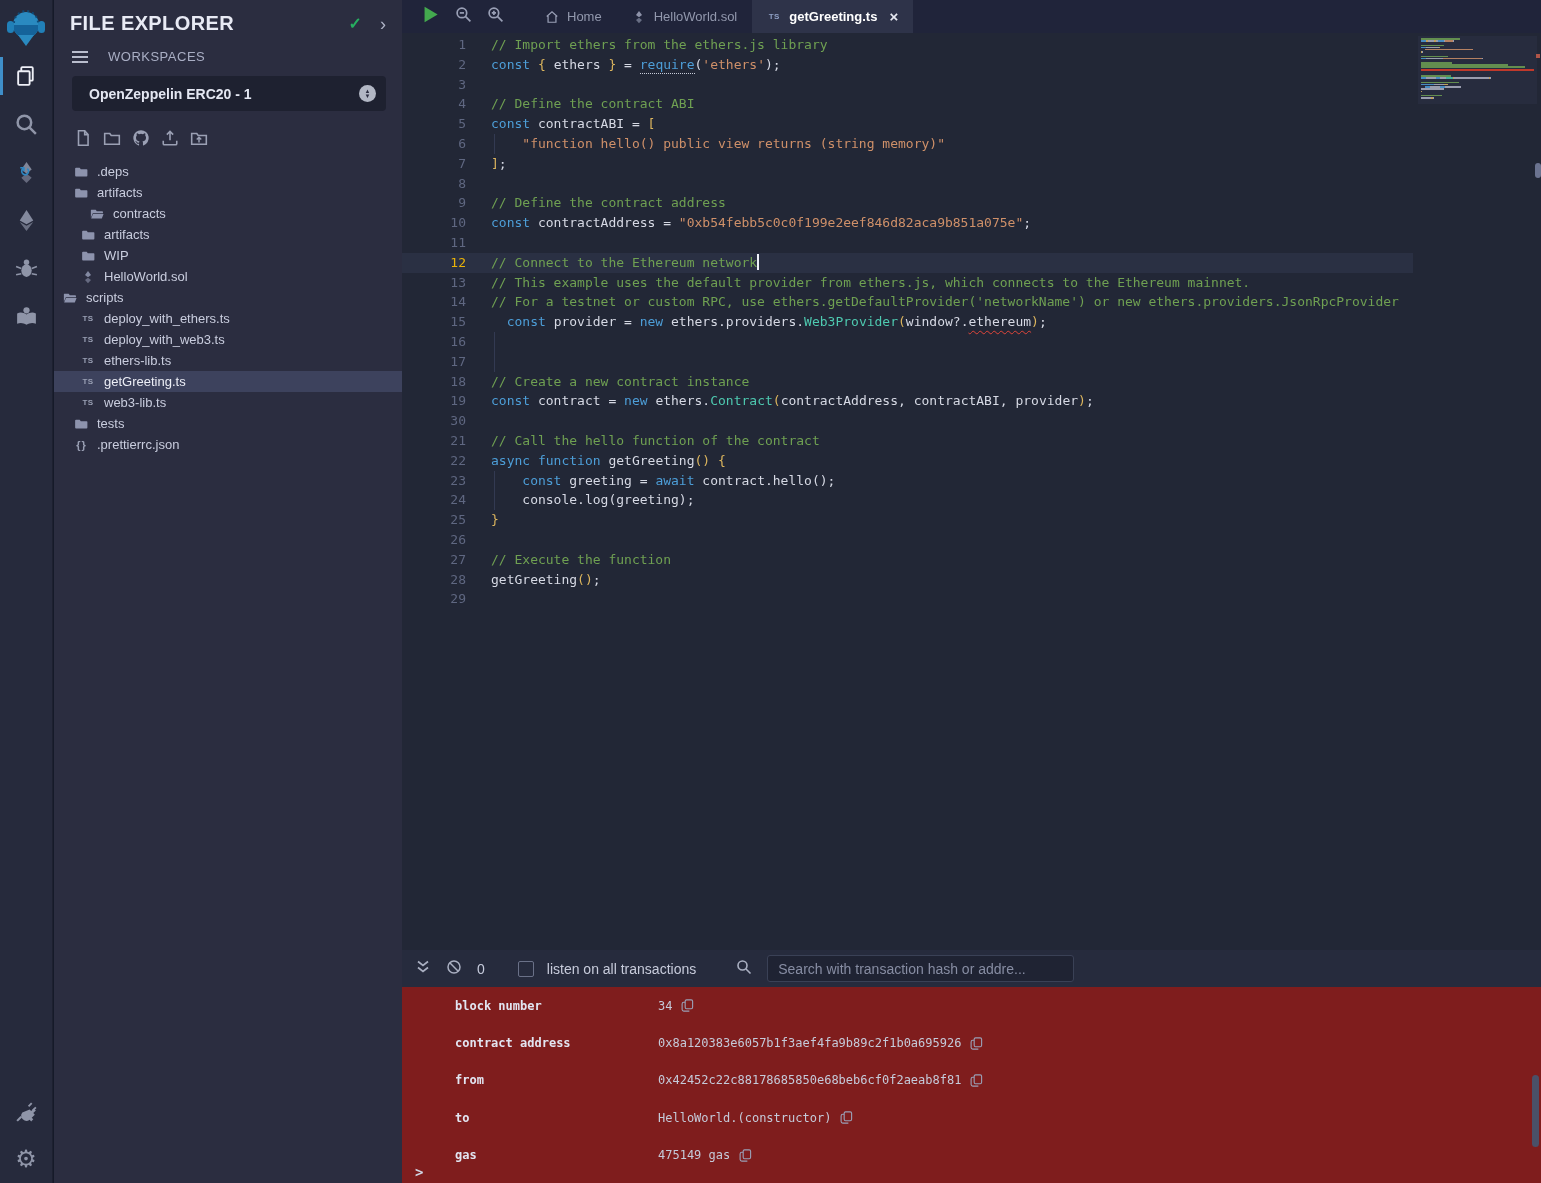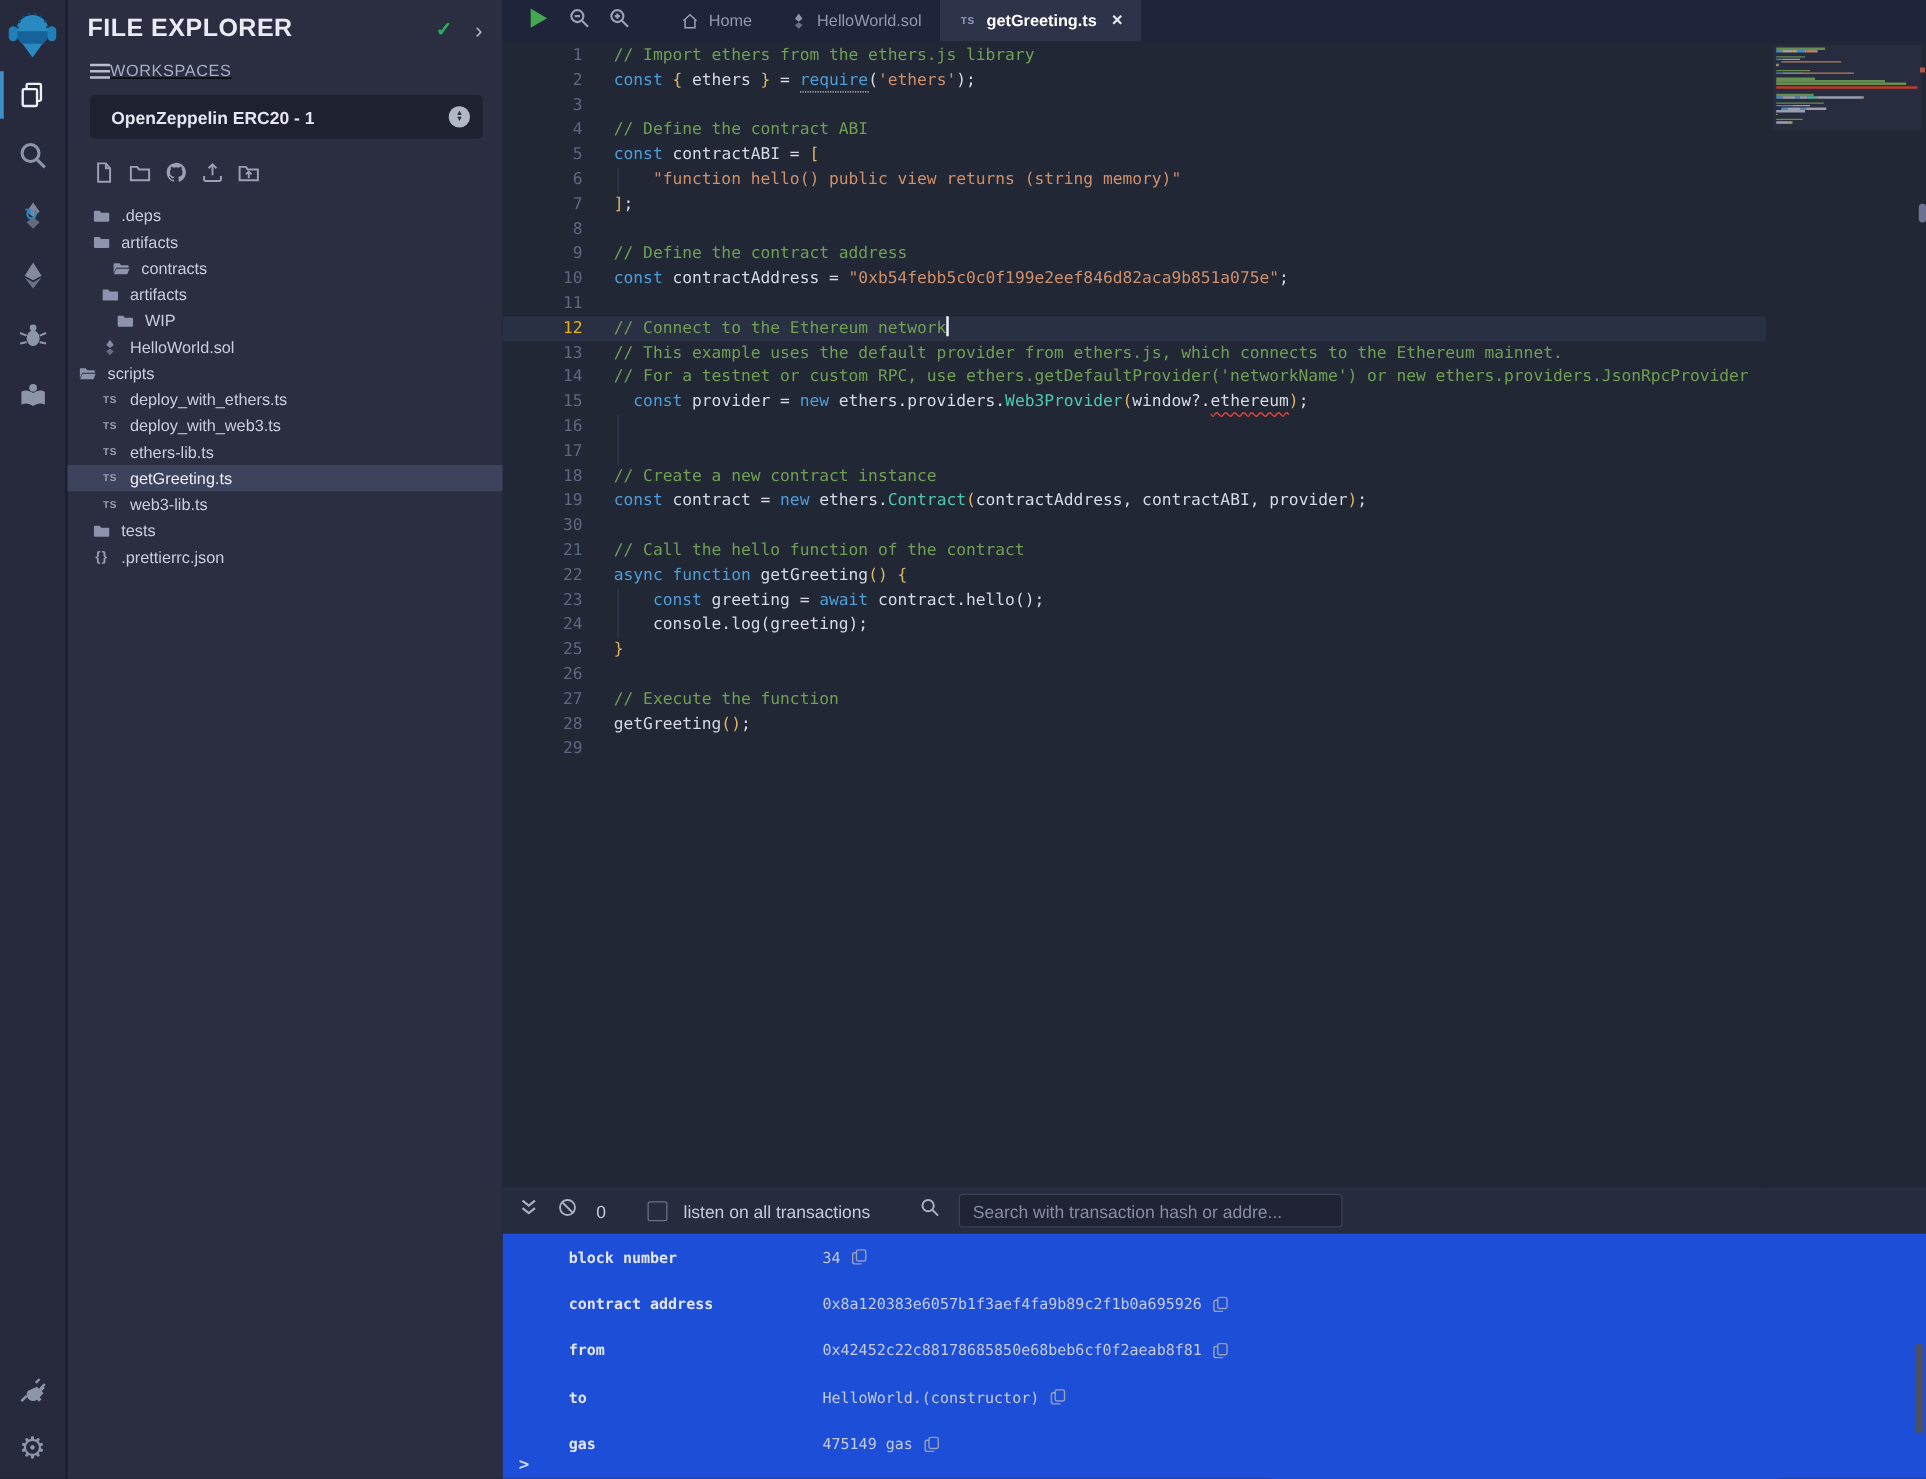--- a/index.html
+++ b/index.html
@@ -20,21 +20,21 @@
   .ab-gear { font-size:24px; line-height:1; }
   .compiler-wrap { position:relative; }
   .compiler-refresh { position:absolute; right:8px; bottom:6px; font-size:13px; color:#2e86c1; font-weight:bold;}
 
   
   .side-panel { position:absolute; left:54px; top:0; width:348px; height:1183px; background:#2b2d40; z-index:4;}
   .sp-header { display:flex; align-items:center; padding:12px 16px 6px 16px; }
   .sp-title { font-size:20px; font-weight:bold; color:#e8eaf4; letter-spacing:0.4px; flex:1;}
   .sp-check { color:#27ae60; font-size:16px; font-weight:bold; margin-right:18px; cursor:pointer;}
   .sp-chevron { color:#aeb3c6; font-size:18px; cursor:pointer; line-height:1;}
-  .sp-workspaces { display:flex; align-items:center; gap:0; padding:8px 16px 2px 18px;text-decoration:underline; }
+  .sp-workspaces { display:flex; align-items:center; gap:20px; padding:8px 16px 2px 18px; }
   .hamburger { display:flex; flex-direction:column; gap:3px; cursor:pointer;}
   .hamburger i { display:block; width:16px; height:2px; background:#b9bdcd; }
   .ws-label { font-size:13px; color:#a9aec4; letter-spacing:0.5px; }
   .ws-dropdown { margin:10px 16px 0 18px; height:35px; background:#1e2130; border-radius:4px;
     display:flex; align-items:center; padding:0 10px 0 17px; cursor:pointer;}
   .ws-name { flex:1; font-size:14px; color:#e4e7f2; font-weight:600;}
   .ws-stepper { width:17px; height:17px; border-radius:50%; background:#b2b7c4; color:#2b2d40;
     display:flex; flex-direction:column; align-items:center; justify-content:center; font-size:6px; line-height:5px;}
   .sp-actions { display:flex; gap:11px; padding:18px 16px 6px 20px; color:#9ba0b4;}
   .sp-actions svg { width:18px; height:18px; cursor:pointer;}
@@ -86,21 +86,21 @@
   .terminal { position:absolute; left:0; top:950px; right:0; height:233px;}
   .term-toolbar { height:37px; background:#262b3d; display:flex; align-items:center; gap:15px; padding-left:13px;}
   .term-toolbar svg { width:16px; height:16px; color:#aab0c2; cursor:pointer;}
   .term-count { font-size:14px; color:#c6cbdc;}
   .term-check { width:16px; height:16px; border:1px solid #6a7188; border-radius:2px; background:transparent; cursor:pointer; margin-left:18px;}
   .term-listen { font-size:14px; color:#c7cbdb; margin-left:-2px;}
   .term-search-ic { margin-left:25px;}
   .term-input { width:307px; height:27px; background:#1f2333; border:1px solid #3a4156; border-radius:3px;
     color:#cfd3e2; font-size:14px; padding:0 10px; outline:none; font-family:"Liberation Sans",sans-serif;}
   .term-input::placeholder { color:#878da3;}
-  .term-body { position:absolute; left:0; top:37px; right:0; bottom:0; background:#1d4ed8;
+  .term-body { position:absolute; left:0; top:37px; right:0; bottom:0; background:#7f1d1d;
     font-family:"DejaVu Sans Mono", monospace;}
   .term-row { height:37.4px; display:flex; align-items:center; padding-left:53px;}
   .term-label { width:203px; font-size:12px; font-weight:bold; color:#e2e5f1;}
   .term-value { font-size:12px; color:#c5cad9; display:flex; align-items:center; gap:9px;}
   .copy-ic { width:13px; height:13px; color:#9aa0b6; cursor:pointer;}
   .term-prompt { position:absolute; left:13px; bottom:3px; font-size:14px; font-weight:bold; color:#d0d5e4;}
   .term-scroll-thumb { position:absolute; right:2px; top:88px; width:7px; height:72px; background:#4a5068; border-radius:4px; cursor:pointer;}
 </style>
 </head>
 <body>
@@ -238,21 +238,21 @@
         <span>contracts</span>
       </div>
       <div class="tree-row" style="padding-left: 27px;">
         <span style="width:14px;height:14px;display:inline-flex;color:#8d93ad">
           <svg viewBox="0 0 16 16" fill="currentColor">
             <path d="M1.5 3h5l1.3 1.8h6.7a.8.8 0 0 1 .8.8V12a1 1 0 0 1-1 1h-12a1 1 0 0 1-1-1V4a1 1 0 0 1 1-1z"></path>
           </svg>
         </span>
         <span>artifacts</span>
       </div>
-      <div class="tree-row" style="padding-left: 39px;">
+      <div class="tree-row" style="padding-left: 27px;">
         <span style="width:14px;height:14px;display:inline-flex;color:#8d93ad">
           <svg viewBox="0 0 16 16" fill="currentColor">
             <path d="M1.5 3h5l1.3 1.8h6.7a.8.8 0 0 1 .8.8V12a1 1 0 0 1-1 1h-12a1 1 0 0 1-1-1V4a1 1 0 0 1 1-1z"></path>
           </svg>
         </span>
         <span>WIP</span>
       </div>
       <div class="tree-row" style="padding-left: 27px;">
         <span style="width:14px;height:14px;display:inline-flex;color:#8d93ad">
           <svg viewBox="0 0 16 16" fill="currentColor">

